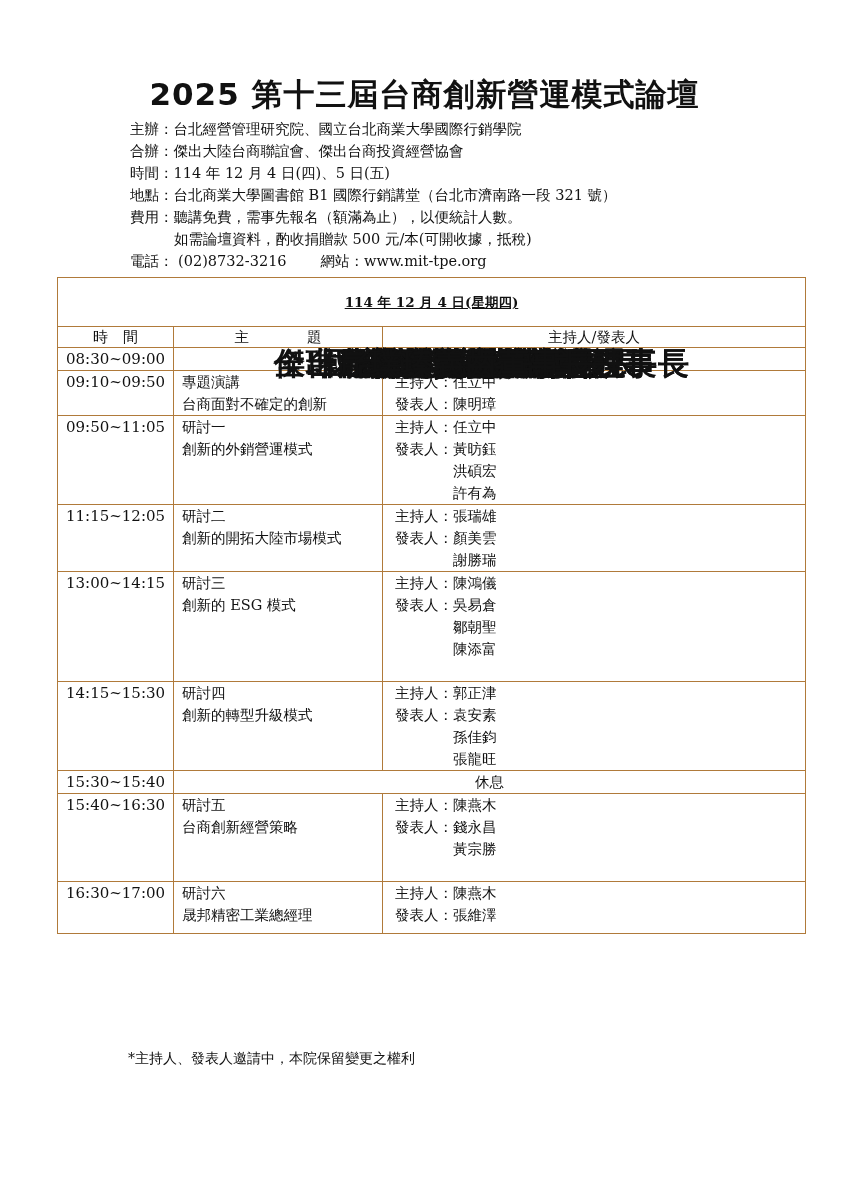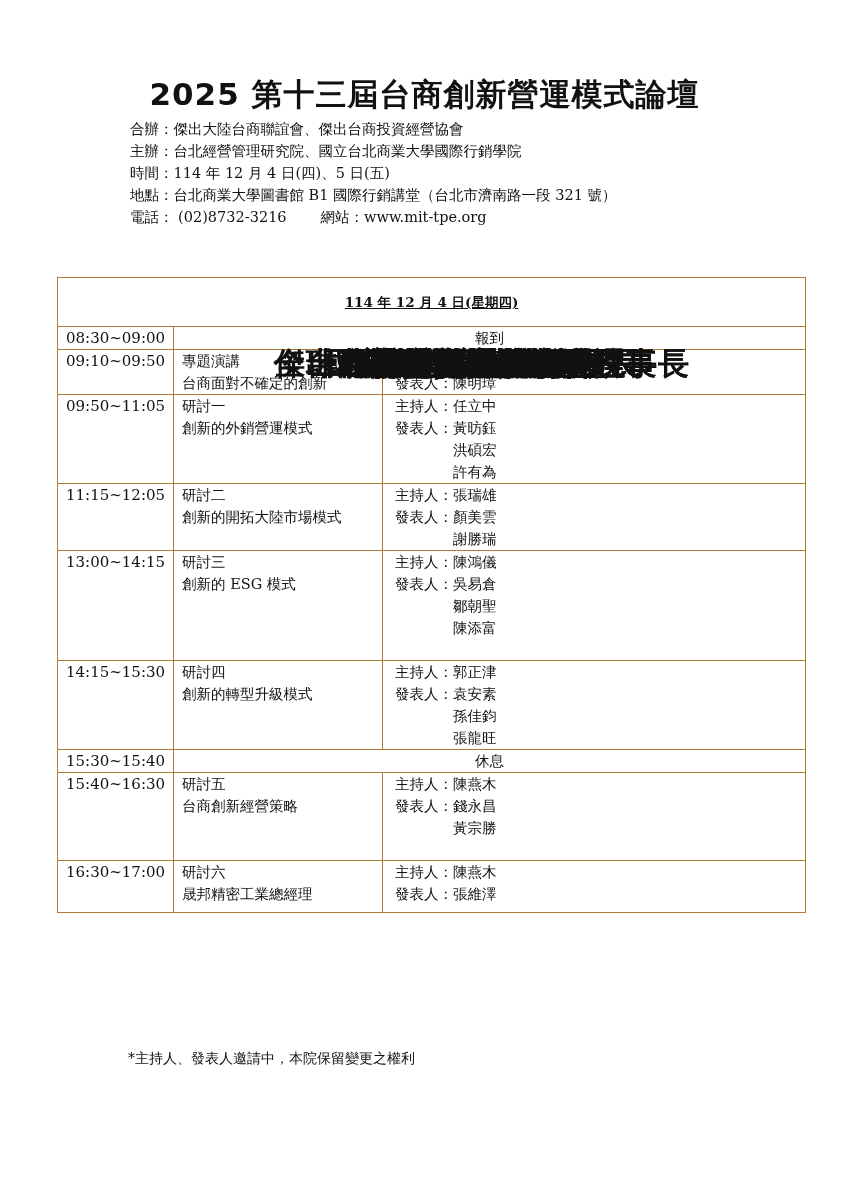--- a/index.html
+++ b/index.html
@@ -39,31 +39,38 @@
   .note {
     position: absolute; left: 128px; top: 1050px; font-size: 14px;
   }
 </style>
 </head>
 <body>
 
 <div class="title">2025 第十三屆台商創新營運模式論壇</div>
 
 <div class="info">
+  <div class="line">主辦：台北經營管理研究院、國立台北商業大學國際行銷學院</div>
   <div class="line">合辦：傑出大陸台商聯誼會、傑出台商投資經營協會</div>
-  <div class="line">主辦：台北經營管理研究院、國立台北商業大學國際行銷學院</div>
   <div class="line">時間：114 年 12 月 4 日(四)、5 日(五)</div>
   <div class="line">地點：台北商業大學圖書館 B1 國際行銷講堂（台北市濟南路一段 321 號）</div>
+  <div class="line">費用：聽講免費，需事先報名（額滿為止），以便統計人數。</div>
+  <div class="line indent">如需論壇資料，酌收捐贈款 500 元/本(可開收據，抵稅)</div>
   <div class="line"><span>電話： (02)8732-3216</span><span class="gap"></span><span>網站：www.mit-tpe.org</span></div>
 </div>
 
 <table class="schedule">
   <tbody id="schedule-body">
     <tr class="day-row">
       <td colspan="3"><span class="day-label">114 年 12 月 4 日(星期四)</span></td>
+    </tr>
+    <tr class="head">
+      <td class="col-time">時　間</td>
+      <td class="col-topic">主　　　　題</td>
+      <td>主持人/發表人</td>
     </tr>
   <tr style="height: 22px; margin-top: 44px;">
         <td class="col-time">08:30~09:00</td>
         <td colspan="2" class="center-cell">報到</td>
       </tr>
       <tr style="height: 44px;">
         <td class="col-time">09:10~09:50</td>
         <td class="col-topic">
           <div>專題演講</div>
           <div>台商面對不確定的創新</div>

